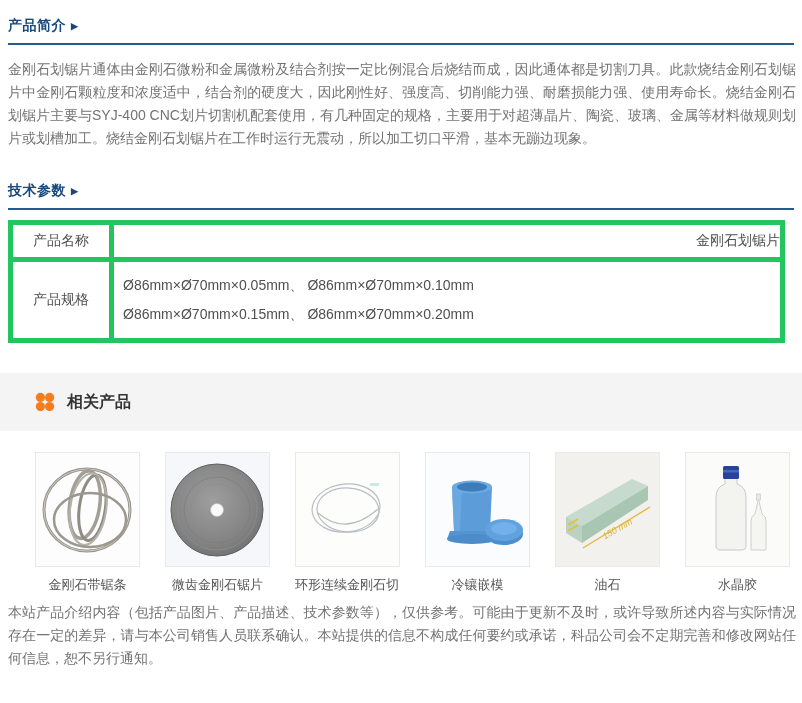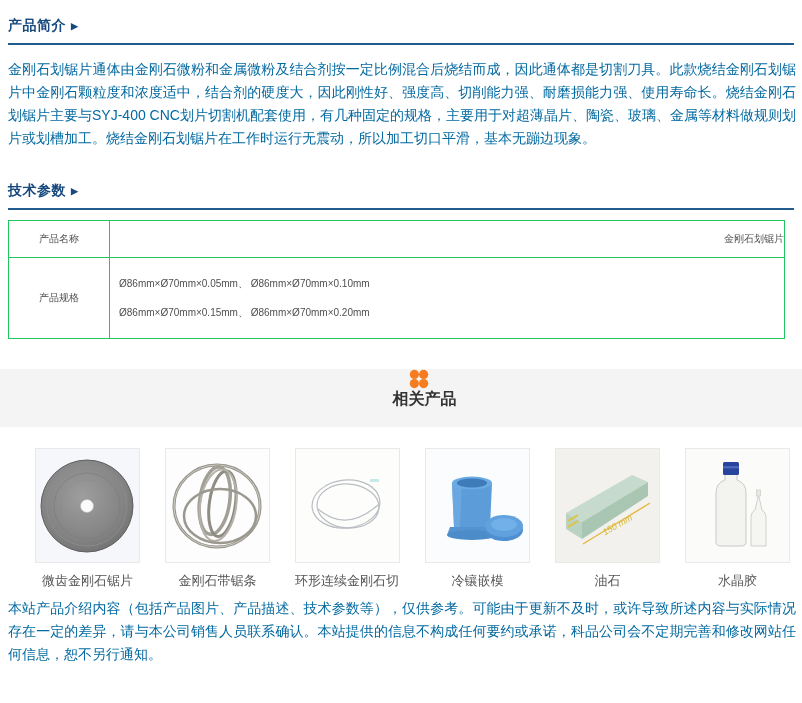--- a/index.html
+++ b/index.html
@@ -8,35 +8,35 @@
   .page { width: 802px; height: 703px; background: #fff; }
 
   
   .sec-title { margin: 0 0 0 8px; padding-top: 17px; font-size: 14px; font-weight: bold;
     color: #17497E; letter-spacing: .5px; }
   .sec-title .arrow { font-size: 9px; margin-left: 5px; color: #17497E; vertical-align: 1px; }
   .blue-rule { border: none; border-top: 2px solid #235D8F; margin: 8px 8px 0 8px; }
 
   
   .body-par { margin: 13px 0 0; padding: 0 6px 0 8px; font-size: 14px; line-height: 23px;
-    text-align: justify; color: #0369a1; }
+    text-align: justify; color: #737373; }
 
   
   .spec-table { border-collapse: collapse; margin: 10px 0 0 8px; width: 777px; color: #4F4F4F; }
-  .spec-table td { border: 1px solid #22c55e; font-size: 10px; }
+  .spec-table td { border: 5px solid #22c55e; font-size: 14px; }
   .spec-table .th { width: 101px; text-align: center; }
   .spec-table .tv { padding-left: 9px; }
   .row-name td { height: 37px; text-align: right; }
   .row-spec td { height: 81px; }
   .row-spec .tv div { line-height: 29px; }
 
   
   .band { height: 58px; background: #F4F4F4; display: flex; align-items: center;
     padding-left: 35px; }
-  .band-related { margin-top: 30px; flex-direction: column; }
+  .band-related { margin-top: 30px; }
   .band-disclaimer { margin-top: 38px; }
   .band-title { font-size: 16px; font-weight: bold; color: #333; margin-left: 12px; }
   .band-icon { flex: 0 0 auto; display: inline-flex; }
 
   
   .cards { margin-top: 21px; display: flex; justify-content: space-between;
     padding: 0 12px 0 35px; }
   .card { width: 105px; text-align: center; cursor: pointer; }
   .card-img { width: 105px; height: 115px; border: 1px solid #E9E9E9; background: #FCFCFC;
     overflow: hidden; }
@@ -84,53 +84,53 @@
       </svg>
     </span>
     <span class="band-title">相关产品</span>
   </div>
 
   <div class="cards">
 
     <div class="card">
       <div class="card-img">
         <svg width="103" height="113" viewBox="0 0 103 113">
+          <rect width="103" height="113" fill="#FDFDFD"></rect>
+          <ellipse cx="51" cy="57" rx="43" ry="41" fill="none" stroke="#97948C" stroke-width="3"></ellipse>
+          <ellipse cx="51" cy="57" rx="43" ry="41" fill="none" stroke="#CFCCC4" stroke-width="1"></ellipse>
+          <g transform="rotate(8 51 57)">
+            <ellipse cx="48" cy="52" rx="15" ry="34" fill="none" stroke="#A29F96" stroke-width="3.5"></ellipse>
+            <ellipse cx="56" cy="54" rx="13" ry="33" fill="none" stroke="#8F8C84" stroke-width="3"></ellipse>
+            <ellipse cx="52" cy="56" rx="18" ry="36" fill="none" stroke="#B5B2AA" stroke-width="2"></ellipse>
+          </g>
+          <ellipse cx="54" cy="67" rx="36" ry="27" fill="none" stroke="#9B988F" stroke-width="2.5"></ellipse>
+        </svg>
+      </div>
+      <div class="card-label">金刚石带锯条</div>
+    </div>
+
+    <div class="card">
+      <div class="card-img">
+        <svg width="103" height="113" viewBox="0 0 103 113">
           <rect width="103" height="113" fill="#F6F7FA"></rect>
           <defs>
             <radialGradient id="g1" cx="45%" cy="40%" r="68%">
               <stop offset="0%" stop-color="#9E9E9E"></stop>
               <stop offset="70%" stop-color="#828282"></stop>
               <stop offset="100%" stop-color="#6C6C6C"></stop>
             </radialGradient>
           </defs>
           <circle cx="51" cy="57" r="46" fill="url(#g1)" stroke="#5F5F5F" stroke-width="1"></circle>
           <circle cx="51" cy="57" r="40" fill="none" stroke="#8D8D8D" stroke-width="1" opacity="0.8"></circle>
           <circle cx="51" cy="57" r="33" fill="none" stroke="#7A7A7A" stroke-width="0.8" opacity="0.8"></circle>
           <circle cx="51" cy="57" r="26" fill="none" stroke="#8A8A8A" stroke-width="0.7" opacity="0.7"></circle>
           <circle cx="51" cy="57" r="6.5" fill="#FAFAFA" stroke="#BBBBBB" stroke-width="0.6"></circle>
         </svg>
       </div>
       <div class="card-label">微齿金刚石锯片</div>
-    </div>
-
-    <div class="card">
-      <div class="card-img">
-        <svg width="103" height="113" viewBox="0 0 103 113">
-          <rect width="103" height="113" fill="#FDFDFD"></rect>
-          <ellipse cx="51" cy="57" rx="43" ry="41" fill="none" stroke="#97948C" stroke-width="3"></ellipse>
-          <ellipse cx="51" cy="57" rx="43" ry="41" fill="none" stroke="#CFCCC4" stroke-width="1"></ellipse>
-          <g transform="rotate(8 51 57)">
-            <ellipse cx="48" cy="52" rx="15" ry="34" fill="none" stroke="#A29F96" stroke-width="3.5"></ellipse>
-            <ellipse cx="56" cy="54" rx="13" ry="33" fill="none" stroke="#8F8C84" stroke-width="3"></ellipse>
-            <ellipse cx="52" cy="56" rx="18" ry="36" fill="none" stroke="#B5B2AA" stroke-width="2"></ellipse>
-          </g>
-          <ellipse cx="54" cy="67" rx="36" ry="27" fill="none" stroke="#9B988F" stroke-width="2.5"></ellipse>
-        </svg>
-      </div>
-      <div class="card-label">金刚石带锯条</div>
     </div>
 
     <div class="card">
       <div class="card-img">
         <svg width="103" height="113" viewBox="0 0 103 113">
           <rect width="103" height="113" fill="#FDFDFC"></rect>
           <g fill="none" stroke="#B9BDC2" stroke-width="1.2">
             <ellipse cx="50" cy="55" rx="34" ry="24" transform="rotate(-6 50 55)"></ellipse>
             <ellipse cx="52" cy="57" rx="31" ry="22" transform="rotate(4 52 57)"></ellipse>
             <path d="M22 60 Q 50 84 82 56"></path>

